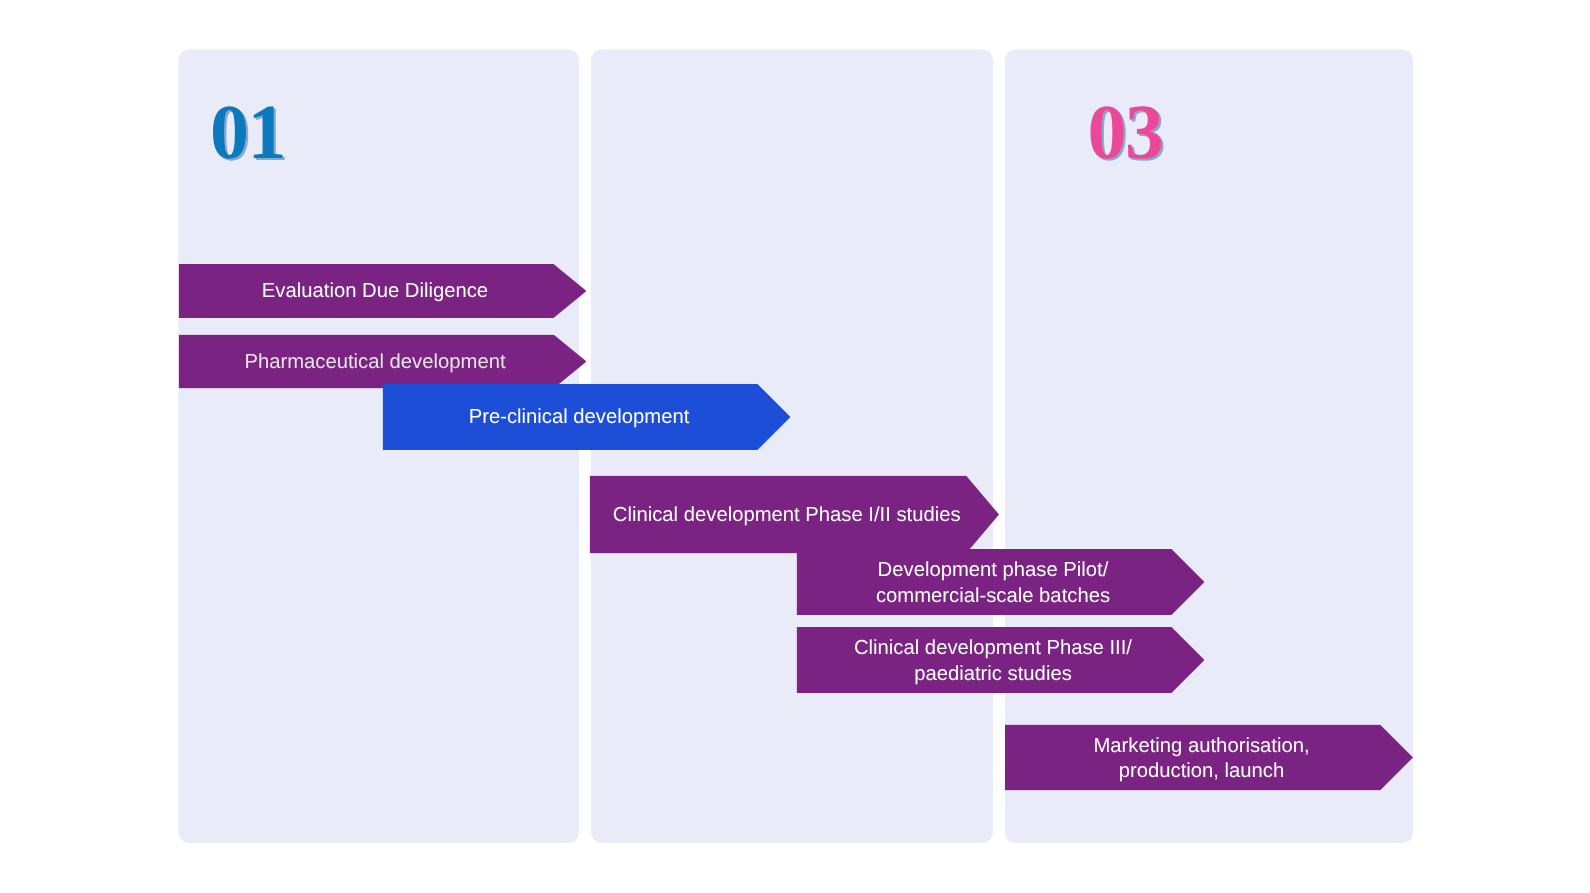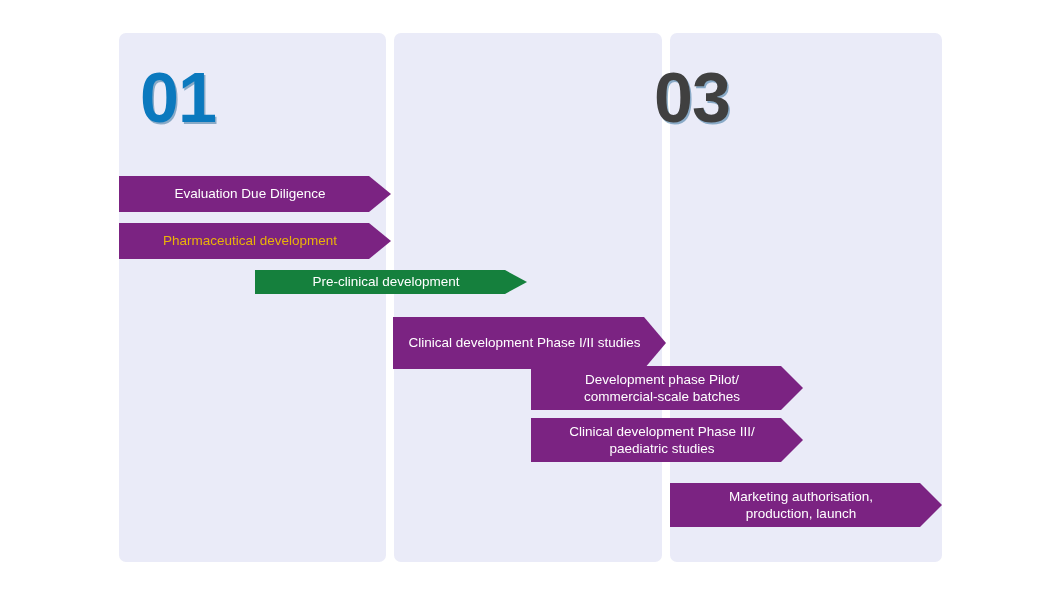--- a/index.html
+++ b/index.html
@@ -22,23 +22,23 @@
   }
 
   
   .phase-column {
     position: absolute;
     background: #eaebf8;
     border-radius: 7px;
   }
   .phase-number {
     position: absolute;
-    font-family: Liberation Sans, sans-serif;
+    font-family: Liberation Serif, serif;
     font-weight: 700;
-    font-size: 70px;
+    font-size: 52px;
     line-height: 1;
     letter-spacing: -1px;
     color: #0b79be;
     text-shadow: 1.5px 1.5px 0 rgba(20, 90, 140, 0.45);
     -webkit-font-smoothing: antialiased;
   }
 
   
   .arrow {
     position: absolute;
@@ -66,29 +66,29 @@
 </head>
 <body>
 
 <div id="stage">
 
   <div class="phase-column" id="col-0" style="left: 119px; top: 33px; width: 267px; height: 529px; background: rgb(234, 235, 248);"></div>
   <div class="phase-column" id="col-1" style="left: 394px; top: 33px; width: 268px; height: 529px; background: rgb(234, 235, 248);"></div>
   <div class="phase-column" id="col-2" style="left: 670px; top: 33px; width: 272px; height: 529px; background: rgb(234, 235, 248);"></div>
 
   <div class="phase-number" id="num-0" style="left: 140px; top: 63px; color: rgb(11, 121, 190);">01</div>
-  <div class="phase-number" id="num-2" style="left: 654px; top: 63px; color: #404040;">03</div>
+  <div class="phase-number" id="num-2" style="left: 725px; top: 63px; color: #ec4899;">03</div>
 
   <div class="arrow" id="arrow-0" style="left: 119px; top: 176px; width: 272px; height: 36px; background: rgb(123, 35, 130);">
     <span class="arrow-label" style="color: rgb(255, 255, 255);">Evaluation Due Diligence</span>
   </div>
   <div class="arrow" id="arrow-1" style="left: 119px; top: 223px; width: 272px; height: 36px; background: rgb(123, 35, 130);">
-    <span class="arrow-label" style="color: #eab308;">Pharmaceutical development</span>
+    <span class="arrow-label" style="color: #e5e5e5;">Pharmaceutical development</span>
   </div>
-  <div class="arrow" id="arrow-2" style="left: 255px; top: 270px; width: 272px; height: 24px; background: #15803d;">
+  <div class="arrow" id="arrow-2" style="left: 255px; top: 256px; width: 272px; height: 44px; background: #1d4ed8;">
     <span class="arrow-label" style="color: rgb(255, 255, 255);">Pre-clinical development</span>
   </div>
   <div class="arrow" id="arrow-3" style="left: 393px; top: 317px; width: 273px; height: 52px; background: rgb(123, 35, 130);">
     <span class="arrow-label" style="color: rgb(255, 255, 255);">Clinical development Phase I/II studies</span>
   </div>
   <div class="arrow" id="arrow-5" style="left: 531px; top: 418px; width: 272px; height: 44px; background: rgb(123, 35, 130);">
     <span class="arrow-label" style="color: rgb(255, 255, 255);">Clinical development Phase III/
 paediatric studies</span>
   </div>
   <div class="arrow" id="arrow-4" style="left: 531px; top: 366px; width: 272px; height: 44px; background: rgb(123, 35, 130);">

